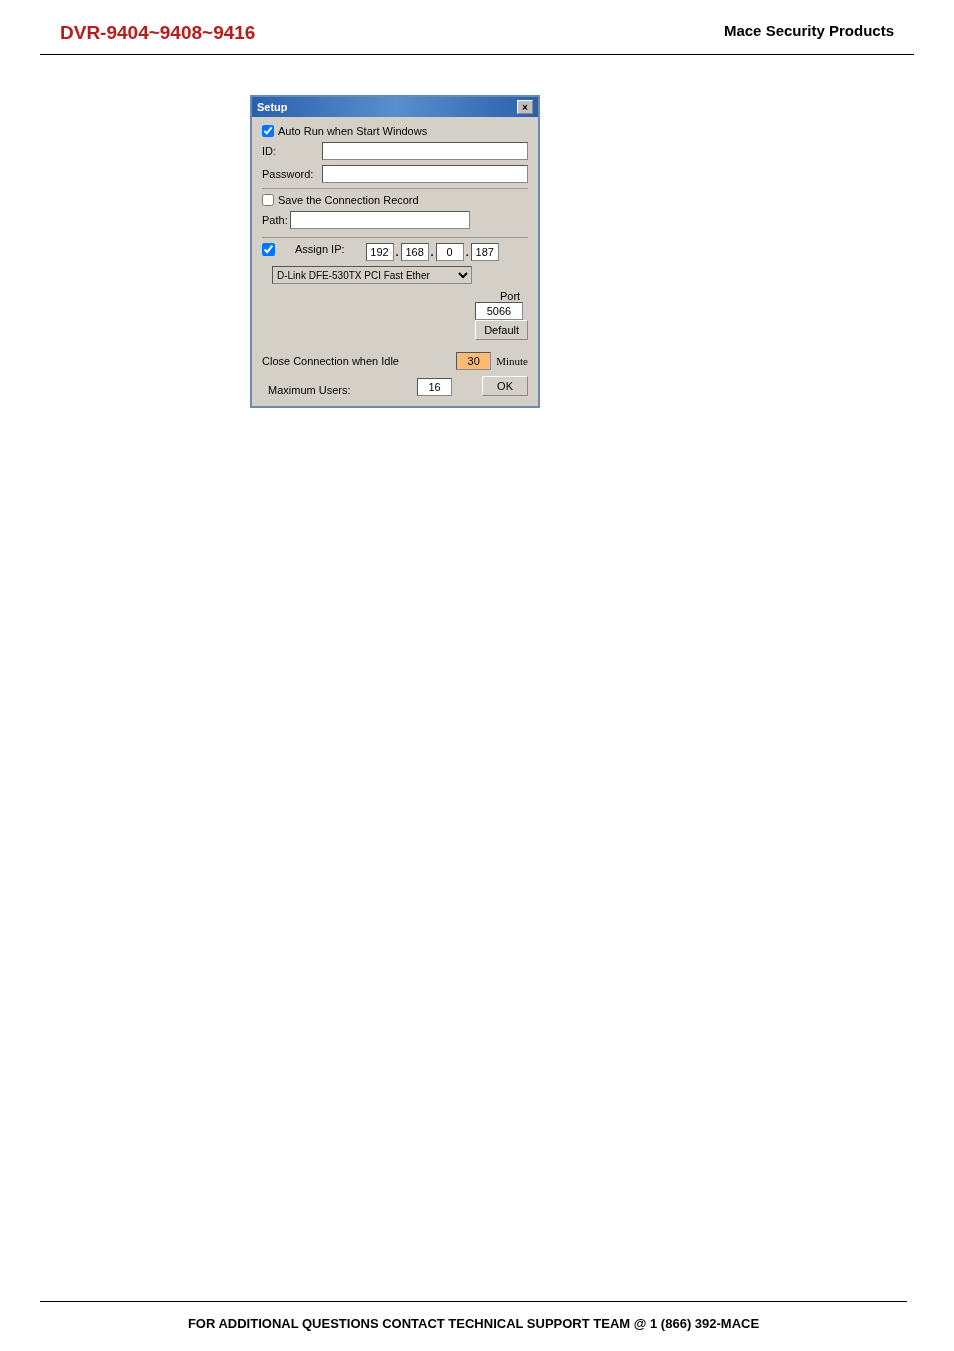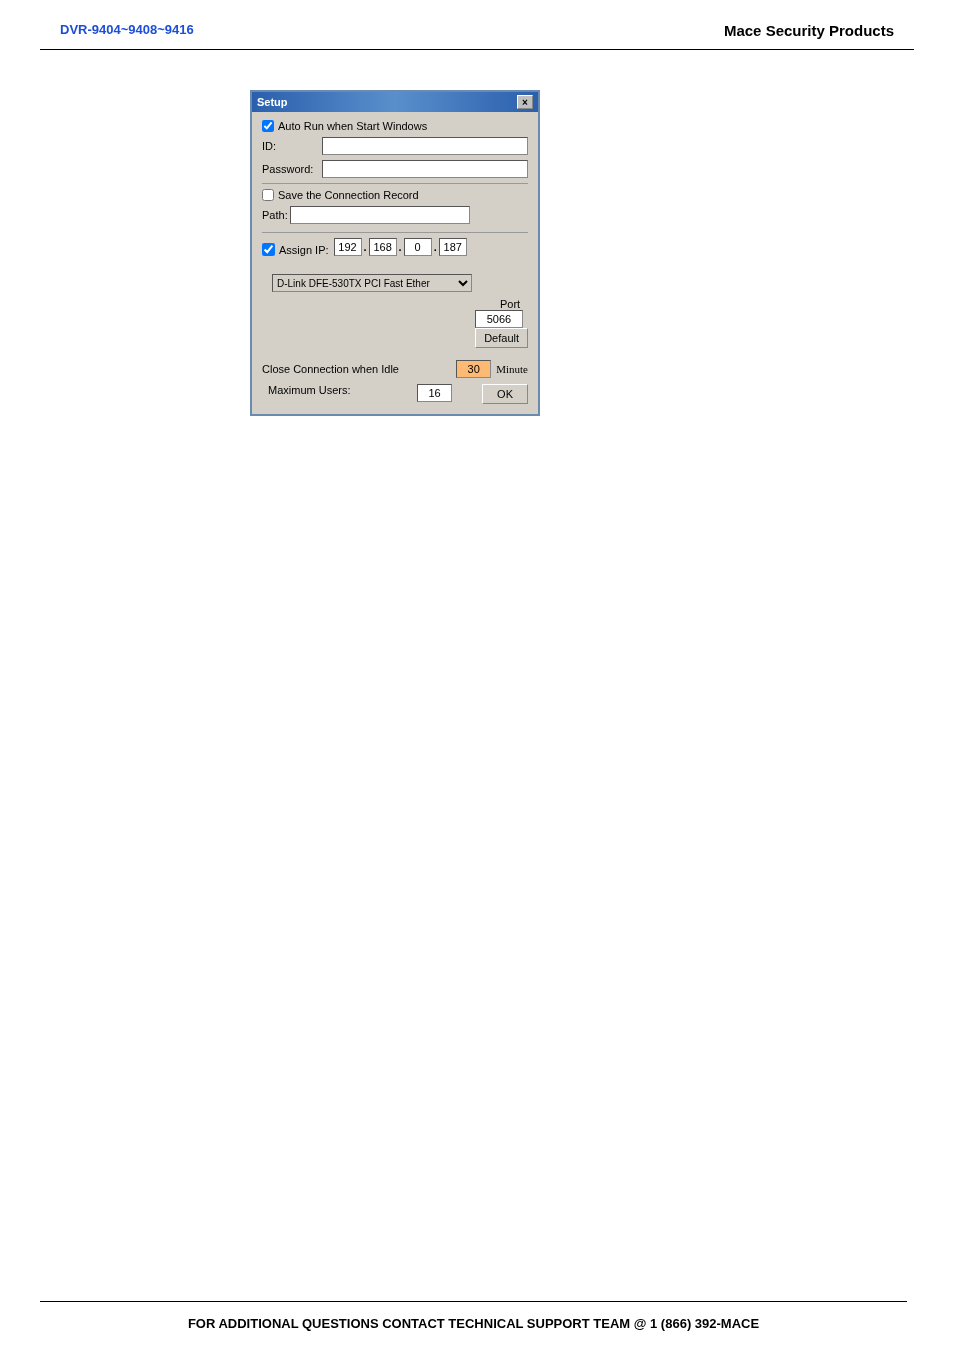--- a/index.html
+++ b/index.html
@@ -16,23 +16,23 @@
 
     
     .page-header {
       display: flex;
       justify-content: space-between;
       align-items: flex-start;
       padding: 22px 60px 10px 60px;
     }
 
     .header-left {
-      font-size: 13px;
-      font-weight: bold;
-      color: #1d4ed8;
+      font-size: 19px;
+      font-weight: bold;
+      color: #b91c1c;
     }
 
     .header-right {
       font-size: 15px;
       font-weight: bold;
       color: #000;
       text-align: right;
     }
 
     .header-divider {
@@ -154,22 +154,23 @@
     }
 
     .divider-line {
       border: none;
       border-top: 1px solid #999;
       margin: 5px 0;
     }
 
     .assign-ip-row {
       display: flex;
-      align-items: flex-end;
-      margin-bottom: 18px;
+      align-items: flex-start;
+      margin-bottom: 5px;
+      gap: 16px;
     }
 
     .assign-ip-row input[type="checkbox"] {
       margin-right: 4px;
     }
 
     .assign-ip-label {
       font-size: 11px;
       margin-right: 5px;
     }
@@ -274,21 +275,21 @@
       margin-right: 5px;
     }
 
     .idle-unit {
       font-size: 11px;
       font-family: Liberation Serif, serif;
     }
 
     .maxusers-row {
       display: flex;
-      align-items: flex-start;
+      align-items: flex-end;
       padding-left: 6px;
     }
 
     .maxusers-label {
       font-size: 11px;
       flex: 1;
     }
 
     .maxusers-input {
       width: 35px;

